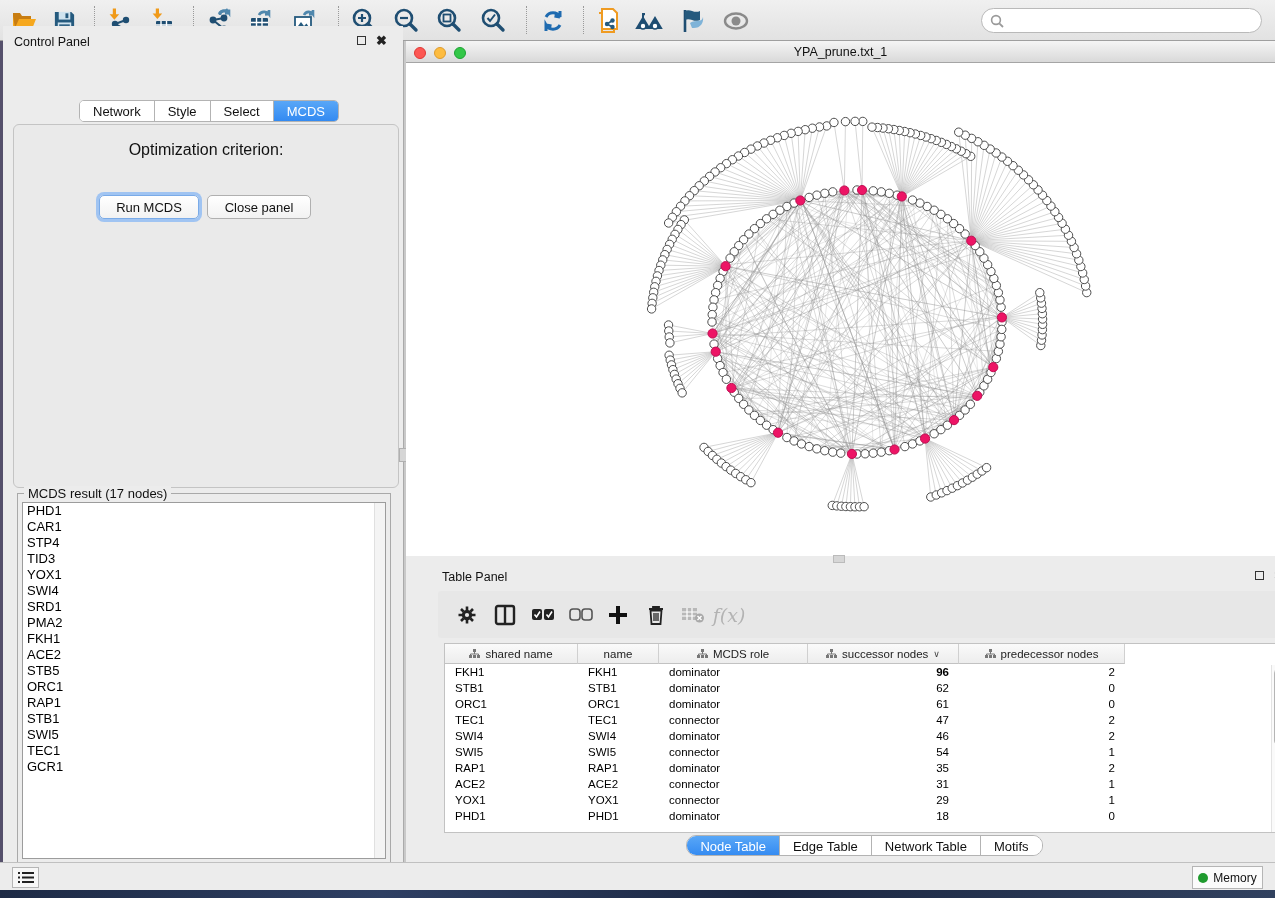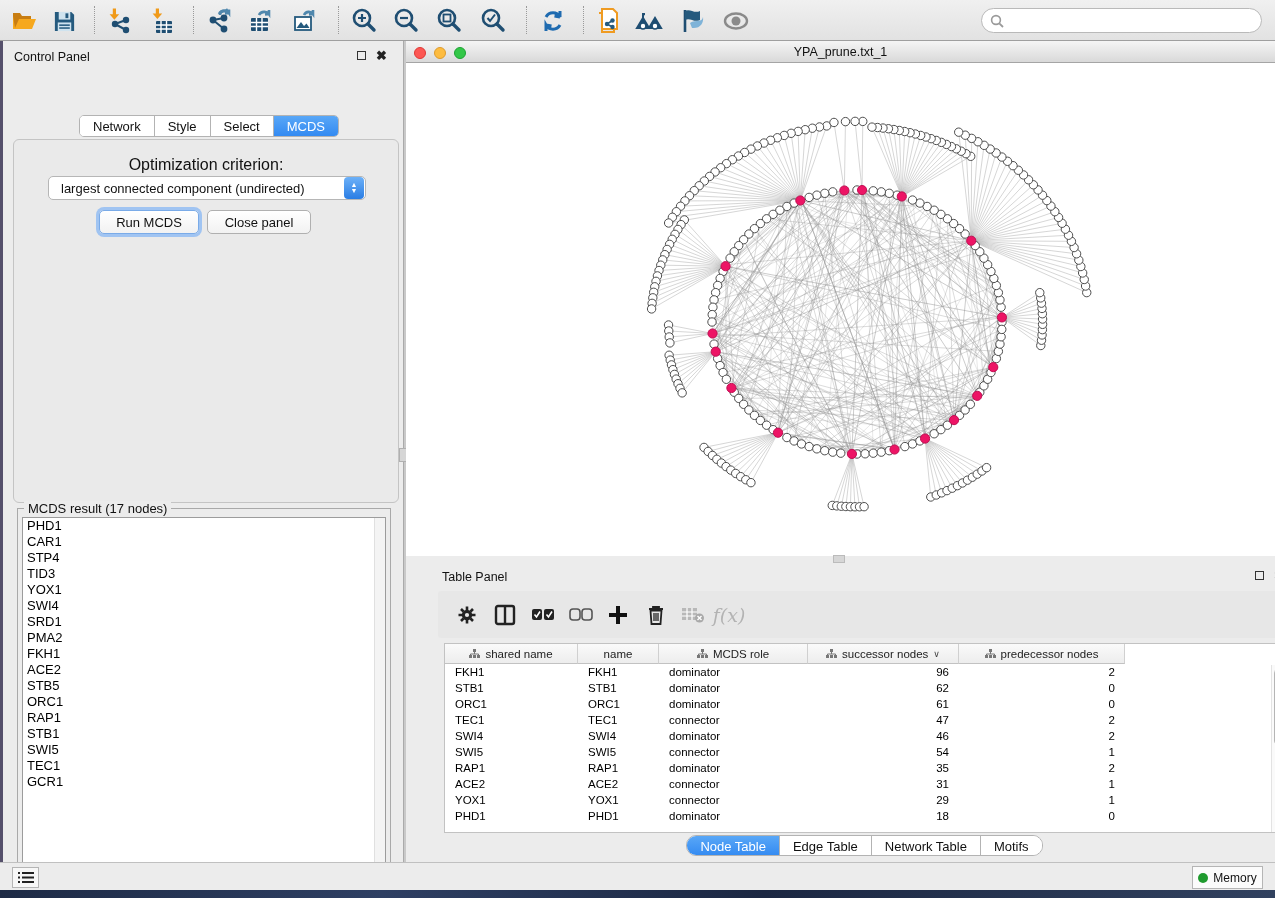--- a/index.html
+++ b/index.html
@@ -15,21 +15,21 @@
   #toolbar { position:absolute; left:0; top:0; width:1275px; height:41px;
     background:linear-gradient(#f0f0f0,#e2e2e2); border-bottom:1px solid #9f9f9f; }
   .tb-icon { position:absolute; top:5px; width:32px; height:32px; display:flex;
     align-items:center; justify-content:center; cursor:default; }
   .tb-sep { position:absolute; top:6px; width:0; height:28px; border-left:1px dotted #9a9a9a; }
   #search-box { position:absolute; left:981px; top:8px; width:281px; height:25px;
     background:#fff; border:1px solid #b9b9b9; border-radius:13px; display:flex; align-items:center; padding-left:8px; }
   #search-box input { border:none; outline:none; width:230px; font-size:12px; background:transparent; }
 
   
-  #control-panel { position:absolute; left:3px; top:41px; width:400px; height:821px; background:#ececec; }
+  #control-panel { position:absolute; left:3px; top:26px; width:400px; height:821px; background:#ececec; }
   .panel-title { font-size:12.5px; color:#111; }
   .win-btns { position:absolute; display:flex; gap:10px; color:#222; font-size:12px; }
   .float-glyph { display:inline-block; width:9px; height:9px; border:1.6px solid #333; margin-top:2px; }
   .close-glyph { font-weight:bold; font-size:13px; line-height:13px; }
   #cp-tabs { position:absolute; left:76px; top:74px; height:22px; display:flex;
     border:1px solid #b3b3b3; border-radius:5px; overflow:hidden; background:#fff; }
   .seg-tab { padding:3px 13px 0 13px; font-size:13px; color:#111; border-right:1px solid #b3b3b3; background:#fff; height:22px; }
   .seg-tab:last-child { border-right:none; }
   .seg-tab.sel { background:linear-gradient(#59a7f7,#2f87f1); color:#fff; }
   #cp-box { position:absolute; left:10px; top:98px; width:386px; height:364px;
@@ -256,27 +256,20 @@
       <span class="close-glyph">✖</span>
     </div>
     <div id="cp-tabs">
         <div class="seg-tab">Network</div>
         <div class="seg-tab">Style</div>
         <div class="seg-tab">Select</div>
         <div class="seg-tab sel">MCDS</div>
       </div>
     <div id="cp-box">
       <div id="opt-label">Optimization criterion:</div>
-      <div id="opt-select">
-        <span class="sel-text">largest connected component (undirected)</span>
-        <span id="opt-stepper">
-            <span>▲</span>
-            <span>▼</span>
-          </span>
-      </div>
       <div id="run-btn" class="cp-btn">Run MCDS</div>
       <div id="close-btn" class="cp-btn">Close panel</div>
     </div>
     <div id="mcds-group">
       <div id="mcds-title">MCDS result (17 nodes)</div>
       <div id="mcds-list">
         <div id="mcds-scroll"></div>
       <div class="mcds-item">PHD1</div>
           <div class="mcds-item">CAR1</div>
           <div class="mcds-item">STP4</div>
@@ -1127,21 +1120,21 @@
               <path d="M5.5 3 V5 M1.5 6 V5 H9.5 V6" stroke="#777" fill="none"></path>
             </svg>
             <span>predecessor nodes</span>
           </div>
         </div>
       <div id="tbl-rows">
           <div class="tr">
             <div class="td" style="width: 133px; padding: 0px 0px 0px 10px;">FKH1</div>
             <div class="td" style="width: 81px; padding: 0px 0px 0px 10px;">FKH1</div>
             <div class="td" style="width: 149px; padding: 0px 0px 0px 10px;">dominator</div>
-            <div class="td num" style="width: 151px; padding: 0px 10px 0px 0px;">96</div>
+            <div class="td num" style="width: 151px; padding: 0px 10px 0px 0px; font-weight: bold;">96</div>
             <div class="td num" style="width: 166px; padding: 0px 10px 0px 0px;">2</div>
           </div>
           <div class="tr">
             <div class="td" style="width: 133px; padding: 0px 0px 0px 10px;">STB1</div>
             <div class="td" style="width: 81px; padding: 0px 0px 0px 10px;">STB1</div>
             <div class="td" style="width: 149px; padding: 0px 0px 0px 10px;">dominator</div>
             <div class="td num" style="width: 151px; padding: 0px 10px 0px 0px;">62</div>
             <div class="td num" style="width: 166px; padding: 0px 10px 0px 0px;">0</div>
           </div>
           <div class="tr">

